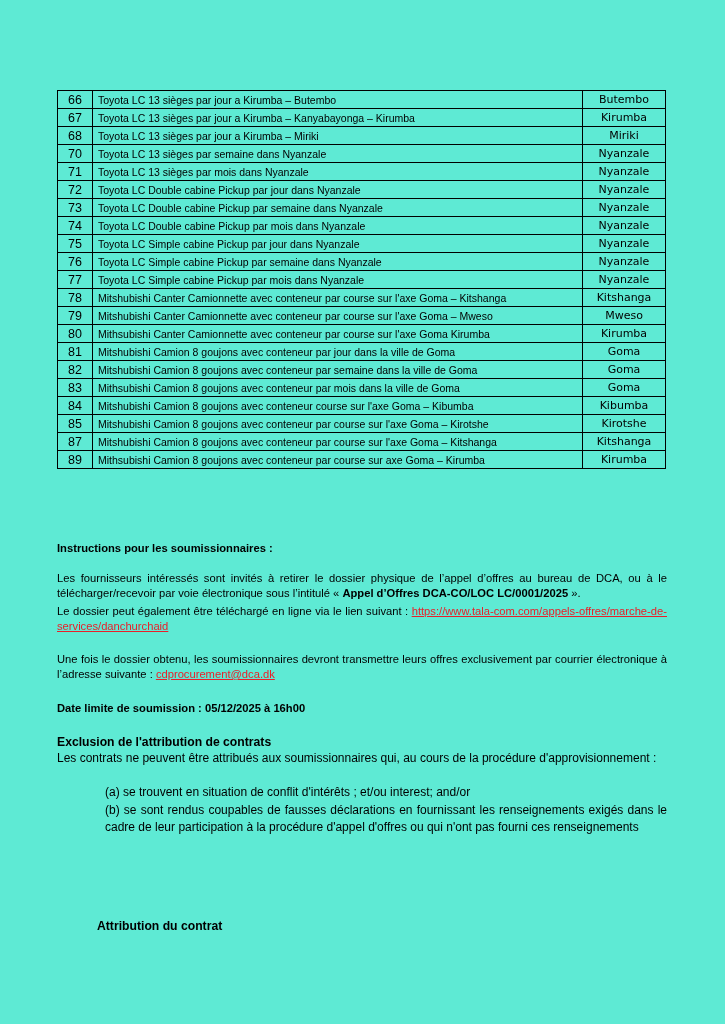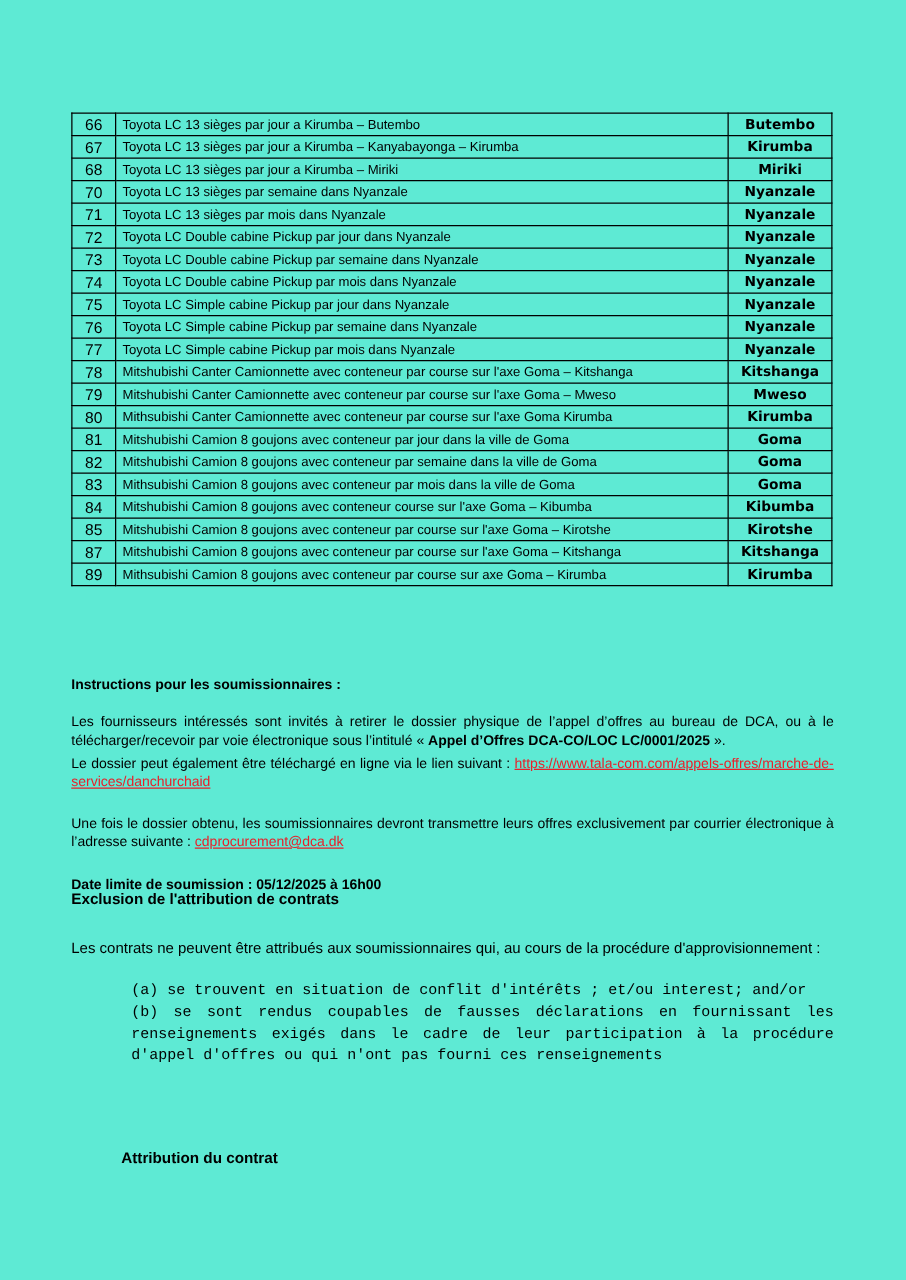--- a/index.html
+++ b/index.html
@@ -2,26 +2,26 @@
 <html><head>
 <meta charset="utf-8">
 <style>
   html, body { margin:0; padding:0; background:#ffffff; }
   body { width:725px; height:1024px; position:relative; overflow:hidden; color:#000; }
   .page { position:absolute; left:0; top:0; width:725px; height:1024px; background:#5eead4; }
   table.items { position:absolute; left:57px; top:90px; width:603px; border-collapse:collapse; table-layout:fixed; }
   table.items td { border:1px solid #000; height:17px; padding:0; line-height:16px; vertical-align:middle; white-space:nowrap; overflow:hidden; }
   td.num { width:34px; text-align:center; font-family:"Liberation Sans", sans-serif; font-size:12.5px; }
   td.desc { width:484px; padding-left:5px !important; font-family:"Liberation Sans", sans-serif; font-size:10.5px; }
-  td.loc { width:82px; text-align:center; font-family:"DejaVu Sans", sans-serif; font-size:11px;font-weight:bold; }
+  td.loc { width:82px; text-align:center; font-family:"DejaVu Sans", sans-serif; font-size:11px; }
   .txt { position:absolute; left:57px; width:610px; font-family:"Liberation Sans", sans-serif; font-size:11.2px; line-height:15px; text-align:justify; }
   .bold { font-weight:bold; }
   .link { color:#e8202a; text-decoration:underline; }
   .h { font-weight:bold; font-size:12.2px; }
-  .indent { padding-left:48px;font-family:Liberation Mono, monospace; }
+  .indent { padding-left:48px; }
 </style>
 </head>
 <body>
 
 <div class="page">
 
   <table class="items">
     <tbody id="rows">
         <tr>
           <td class="num">66</td>
@@ -134,21 +134,21 @@
   <div class="txt bold" style="top:541px;">Instructions pour les soumissionnaires :</div>
 
   <div class="txt" style="top:571px;"><span>Les fournisseurs intéressés sont invités à retirer le dossier physique de l’appel d’offres au bureau de DCA, ou à le télécharger/recevoir par voie électronique sous l’intitulé « </span><span class="bold">Appel d’Offres DCA-CO/LOC LC/0001/2025</span><span> ».</span></div>
 
   <div class="txt" style="top:604px;"><span>Le dossier peut également être téléchargé en ligne via le lien suivant : </span><a class="link">https://www.tala-com.com/appels-offres/marche-de-services/danchurchaid</a></div>
 
   <div class="txt" style="top:652px;"><span>Une fois le dossier obtenu, les soumissionnaires devront transmettre leurs offres exclusivement par courrier électronique à l’adresse suivante : </span><a class="link">cdprocurement@dca.dk</a></div>
 
   <div class="txt" style="top:701px;"><span class="bold">Date limite de soumission</span><span class="bold"> : 05/12/2025 à 16h00</span></div>
 
-  <div class="txt h" style="top:712px;">Exclusion de l'attribution de contrats</div>
+  <div class="txt h" style="top:735px;">Exclusion de l'attribution de contrats</div>
 
   <div class="txt" style="top:750px; font-size:12px; line-height:17px;">Les contrats ne peuvent être attribués aux soumissionnaires qui, au cours de la procédure d'approvisionnement :</div>
 
   <div class="txt indent" style="top:784px; width:562px; font-size:12px; line-height:17px;">(a) se trouvent en situation de conflit d'intérêts ; et/ou interest; and/or</div>
 
   <div class="txt indent" style="top:802px; width:562px; font-size:12px; line-height:17px;">(b) se sont rendus coupables de fausses déclarations en fournissant les renseignements exigés dans le cadre de leur participation à la procédure d'appel d'offres ou qui n'ont pas fourni ces renseignements</div>
 
   <div class="txt h" style="top:919px;margin-left:40px;">Attribution du contrat</div>
 
 </div>

